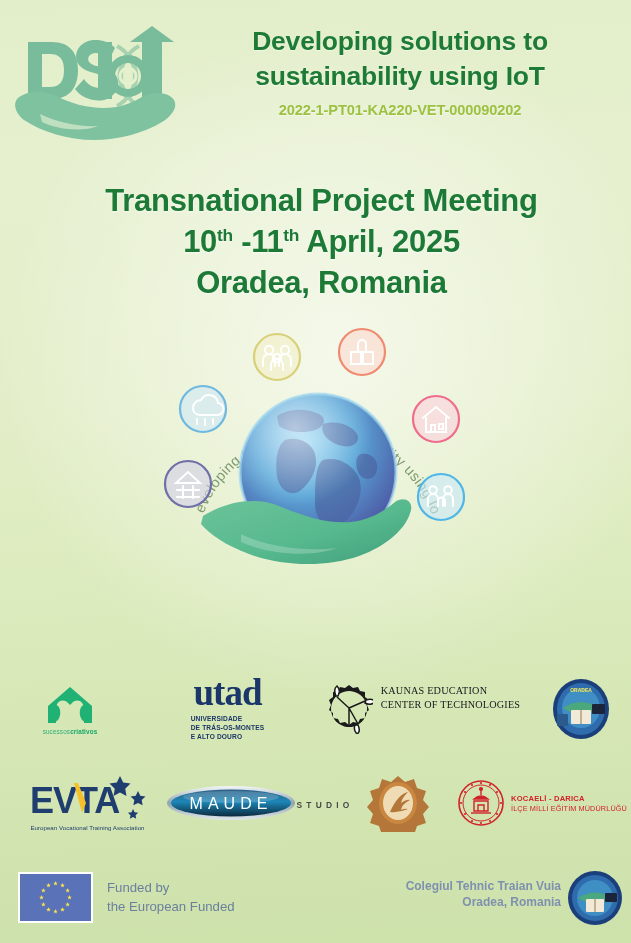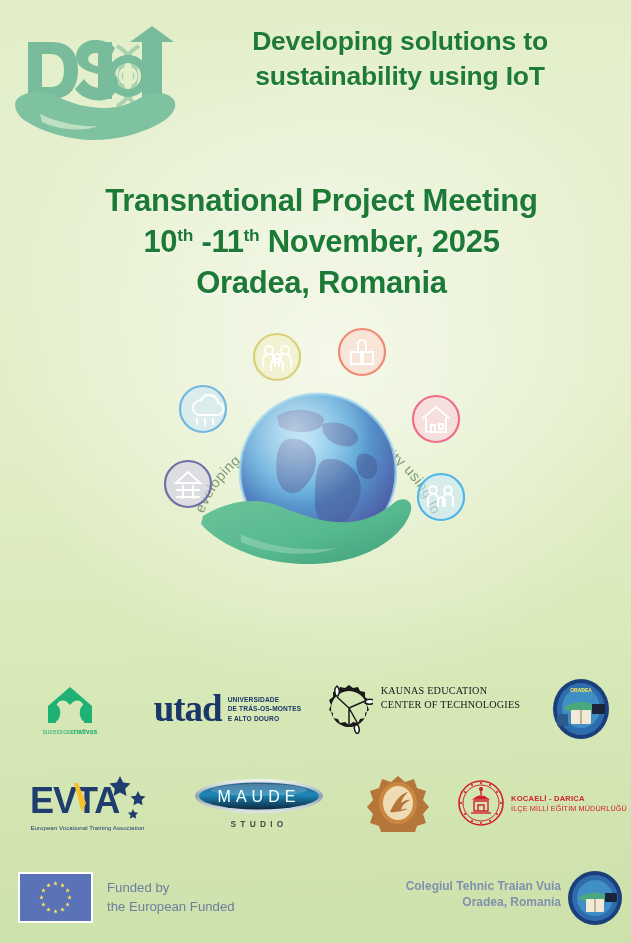--- a/index.html
+++ b/index.html
@@ -105,21 +105,21 @@
   .sc-label {
     margin-top: 2px;
     font-size: 6.4px;
     letter-spacing: 0.1px;
     color: #2fae78;
     white-space: nowrap;
   }
   .sc-label b { color:#17a86b; font-weight: bold; }
 
   
-  .utad-wrap { display: flex; align-items: center; gap: 6px; }
+  .utad-wrap { display: flex; align-items: center; gap: 6px; flex-direction: column; }
   .utad-word {
     font-family: "Liberation Serif", serif;
     font-size: 37px;
     font-weight: bold;
     color: #1b3668;
     line-height: 0.85;
     letter-spacing: -1px;
   }
   .utad-sub {
     font-size: 6.6px;
@@ -145,21 +145,21 @@
   .evta-wrap { display:flex; flex-direction:column; align-items:center; }
   .evta-sub {
     font-size: 6.1px;
     color: #1f3d6e;
     letter-spacing: 0.05px;
     white-space: nowrap;
     margin-top: 1px;
   }
 
   
-  .maude-wrap { display:flex; flex-direction:column; align-items:center; }
+  .maude-wrap { display:flex; flex-direction:row; align-items:center; }
   .maude-sub {
     margin-top: 4px;
     font-size: 8.4px;
     letter-spacing: 4.2px;
     color: #4a4a4a;
     font-weight: bold;
   }
 
   
   .kocaeli-wrap { display:flex; align-items:center; gap:6px; }
@@ -243,27 +243,28 @@
         <circle cx="116" cy="52" r="8" fill="none" stroke="#e5f0cf" stroke-width="3"></circle>
 
         <path d="M6 74 C16 66 32 66 44 72 C58 79 74 84 92 84 C106 84 118 80 128 74 C140 67 156 67 162 76 C166 83 160 92 150 98 C132 109 106 116 82 116 C56 116 30 108 12 96 C4 90 0 80 6 74 Z" fill="#7fc2a0"></path>
         <path d="M28 90 C44 98 66 103 86 102 C72 108 46 106 30 98 Z" fill="#e8f2d6" opacity="0.6"></path>
       </svg>
     </div>
 
     <div id="header-text">
       <div class="main-title">Developing solutions to</div>
       <div class="main-title">sustainability using IoT</div>
+      <div class="project-code">2022-1-PT01-KA220-VET-000090202</div>
     </div>
   </div>
 
   <div id="meeting-info">
     <div class="meeting-line">Transnational Project Meeting</div>
     <div class="meeting-line">
-      <span>10</span><sup>th</sup><span> -</span><span>11</span><sup>th</sup><span> November, 2025</span>
+      <span>10</span><sup>th</sup><span> -</span><span>11</span><sup>th</sup><span> April, 2025</span>
     </div>
     <div class="meeting-line">Oradea, Romania</div>
   </div>
 
   <div id="central-graphic">
     <svg viewBox="0 0 325 270" width="325" height="270" aria-hidden="true">
       <defs>
         <radialGradient id="globeGrad" cx="42%" cy="32%" r="72%">
           <stop offset="0%" stop-color="#8fd3f2"></stop>
           <stop offset="45%" stop-color="#5aa7d8"></stop>

